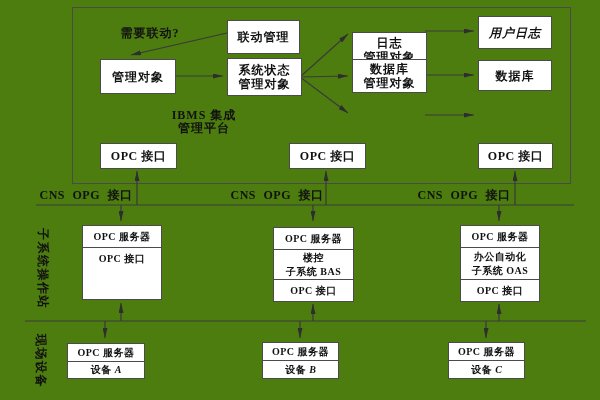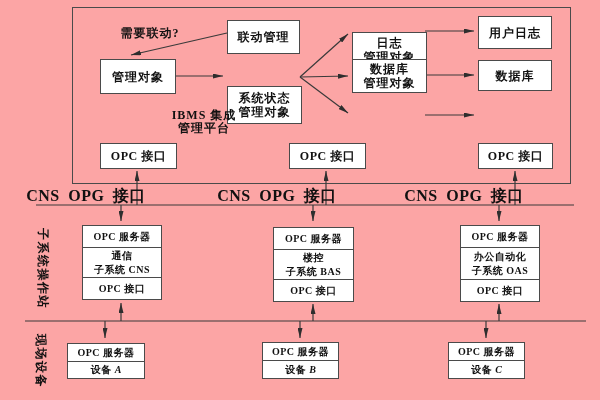--- a/index.html
+++ b/index.html
@@ -1,32 +1,32 @@
 <!DOCTYPE html>
 <html><head>
 <meta charset="utf-8">
 <style>
   html,body{margin:0;padding:0;background:#fff;}
   .stage{
-    position:relative;width:600px;height:400px;background:#fca5a5;overflow:hidden;
+    position:relative;width:600px;height:400px;background:#4d7c0f;overflow:hidden;
     font-family:"Liberation Serif","DejaVu Serif",serif;
     font-weight:bold;color:#111;
   }
   .lines{position:absolute;left:0;top:0;width:600px;height:400px;}
   .platform{position:absolute;left:72px;top:7px;width:497px;height:175px;border:1.5px solid #4a4a4a;background:transparent;}
   .box{
     position:absolute;border:1.2px solid #4a4a4a;background:#fff;
     display:flex;align-items:center;justify-content:center;text-align:center;
     font-size:12px;line-height:14px;white-space:pre-line;letter-spacing:1px;
   }
   .plain{
     position:absolute;display:flex;align-items:center;justify-content:center;text-align:center;
     font-size:12px;line-height:13.5px;white-space:pre-line;letter-spacing:1px;background:transparent;
   }
-  .buslabel{font-size:16px;letter-spacing:0.5px;word-spacing:4px;white-space:nowrap;}
+  .buslabel{font-size:12px;letter-spacing:0.5px;word-spacing:4px;white-space:nowrap;}
   .stack{position:absolute;border:1.2px solid #4a4a4a;background:#fff;display:flex;flex-direction:column;}
   .stack .row{
     display:flex;align-items:center;justify-content:center;text-align:center;
     font-size:10px;line-height:13.5px;letter-spacing:0.5px;white-space:pre-line;
   }
   .stack .row + .row{border-top:1.2px solid #4a4a4a;}
   .stack .srv{height:21px;flex:0 0 auto;}
   .stack .name{flex:1 1 auto;}
   .stack .srv2{height:16.5px;flex:0 0 auto;}
   .stack .name2{flex:1 1 auto;align-items:center;}
@@ -76,47 +76,45 @@
       <line x1="300" y1="321" x2="300" y2="338" marker-end="url(#ah)"></line>
       <line x1="499" y1="321" x2="499" y2="304" marker-end="url(#ah)"></line>
       <line x1="486" y1="321" x2="486" y2="338" marker-end="url(#ah)"></line>
     </g>
   </svg>
 
   <div class="plain" style="left:110px;top:26px;width:80px;height:15px;font-size:12px;">需要联动?</div>
 
   <div class="box" style="left:227px;top:20px;width:71px;height:32px;">联动管理</div>
   <div class="box" style="left:100px;top:59px;width:74px;height:33px;">管理对象</div>
-  <div class="box" style="left:227px;top:58px;width:73px;height:36px;margin-top:28px;">系统状态
+  <div class="box" style="left:227px;top:58px;width:73px;height:36px;">系统状态
 管理对象</div>
   <div class="box" style="left:352px;top:32px;width:73px;height:33px;">日志
 管理对象</div>
   <div class="box" style="left:352px;top:59px;width:73px;height:32px;">数据库
 管理对象</div>
-  <div class="box" style="left:478px;top:16px;width:72px;height:31px;">用户日志</div>
+  <div class="box" style="left:478px;top:16px;width:72px;height:31px;font-style:italic;">用户日志</div>
   <div class="box" style="left:478px;top:60px;width:72px;height:29px;">数据库</div>
 
   <div class="plain" style="left:158px;top:107px;width:92px;height:30px;">IBMS 集成
 管理平台</div>
 
   <div class="box" style="left:100px;top:143px;width:75px;height:24px;letter-spacing:0.5px;">OPC 接口</div>
   <div class="box" style="left:289px;top:143px;width:75px;height:24px;letter-spacing:0.5px;">OPC 接口</div>
   <div class="box" style="left:478px;top:143px;width:73px;height:24px;letter-spacing:0.5px;">OPC 接口</div>
 
   <div class="plain buslabel" style="left:40px;top:188px;width:92px;height:15px;">CNS OPG 接口</div>
   <div class="plain buslabel" style="left:231px;top:188px;width:92px;height:15px;">CNS OPG 接口</div>
   <div class="plain buslabel" style="left:418px;top:188px;width:92px;height:15px;">CNS OPG 接口</div>
 
   <div class="vlabel" style="left:51px;top:228px;">子系统操作站</div>
   <div class="vlabel" style="left:49px;top:334px;">现场设备</div>
 
   <div class="stack" style="left:82px;top:225px;width:78px;height:73px;">
     <div class="row srv">OPC 服务器</div>
-    <div class="row name">通信
-子系统 CNS</div>
     <div class="row srv">OPC 接口</div>
   </div>
   <div class="stack" style="left:273px;top:227px;width:79px;height:73px;">
     <div class="row srv">OPC 服务器</div>
     <div class="row name">楼控
 子系统 BAS</div>
     <div class="row srv">OPC 接口</div>
   </div>
   <div class="stack" style="left:460px;top:225px;width:78px;height:75px;">
     <div class="row srv">OPC 服务器</div>

